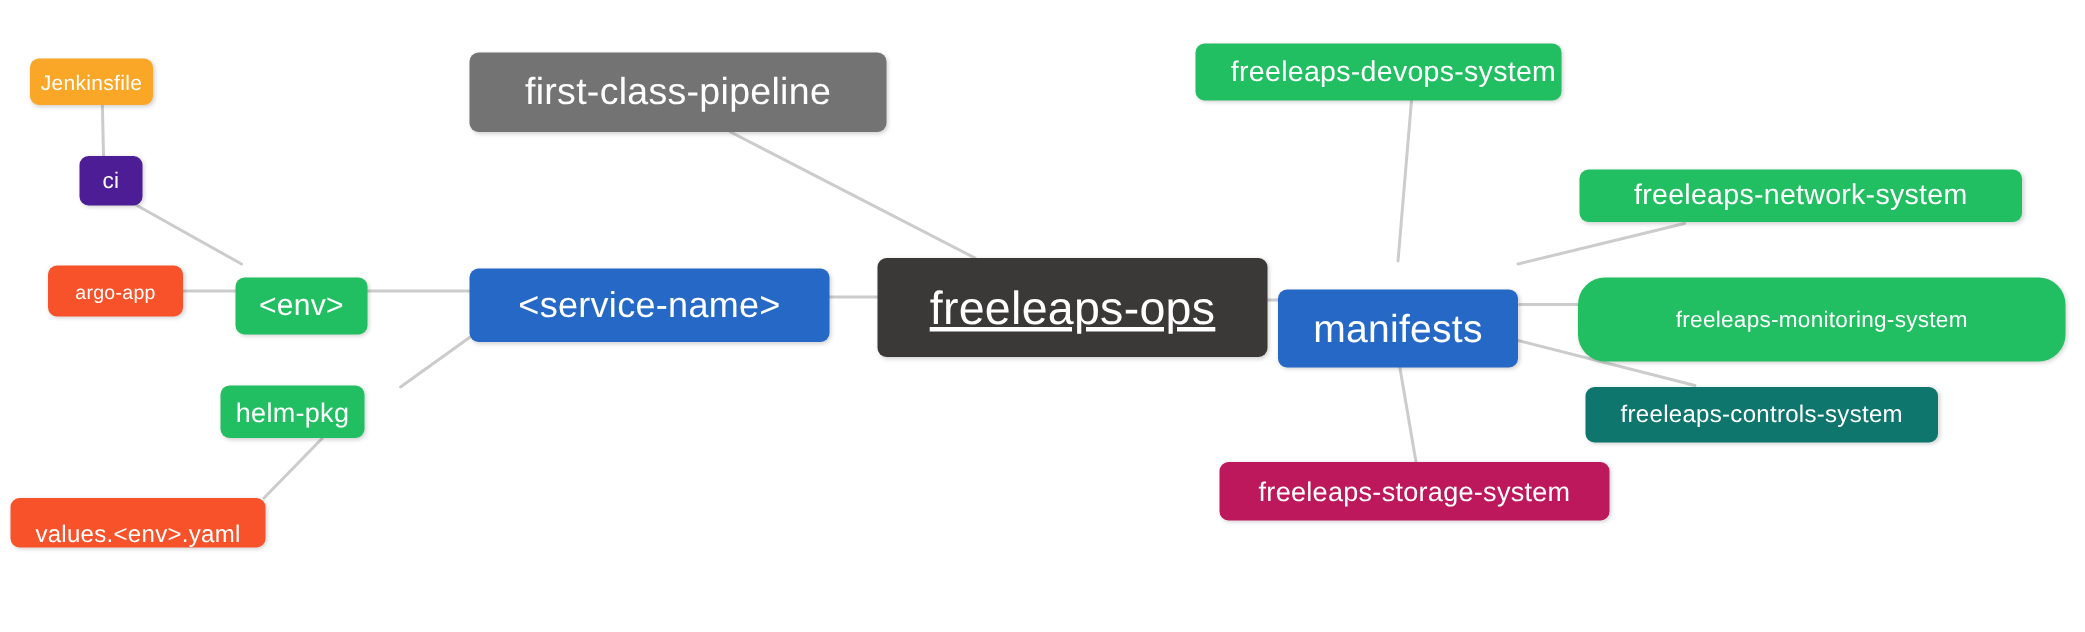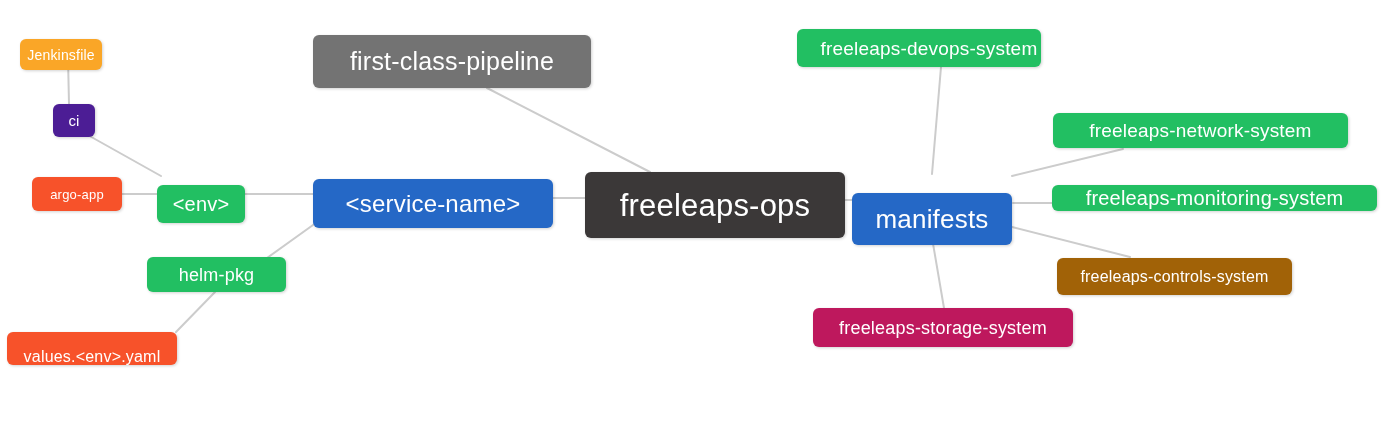--- a/index.html
+++ b/index.html
@@ -63,46 +63,46 @@
     </div>
     <div class="node" style="left: 53px; top: 104px; width: 42px; height: 33px; font-size: 15px; background: #4c1d95;">
       <span>ci</span>
     </div>
     <div class="node" style="left: 32px; top: 177px; width: 90px; height: 34px; font-size: 13px; background: rgb(247, 82, 42);">
       <span>argo-app</span>
     </div>
     <div class="node" style="left: 157px; top: 175px; width: 88px; height: 38px; font-size: 20px; background: rgb(34, 191, 98); margin-top: 10px;">
       <span>&lt;env&gt;</span>
     </div>
-    <div class="node" style="left: 147px; top: 257px; width: 139px; height: 35px; font-size: 18px; background: rgb(34, 191, 98);">
+    <div class="node" style="left: 147px; top: 257px; width: 96px; height: 35px; font-size: 18px; background: rgb(34, 191, 98);">
       <span>helm-pkg</span>
     </div>
     <div class="node" style="left: 7px; top: 332px; width: 170px; height: 33px; font-size: 16px; background: rgb(247, 82, 42); align-items: flex-end;">
       <span>values.&lt;env&gt;.yaml</span>
     </div>
     <div class="node" style="left: 313px; top: 35px; width: 278px; height: 53px; font-size: 25px; background: #737373;">
       <span>first-class-pipeline</span>
     </div>
     <div class="node" style="left: 313px; top: 179px; width: 240px; height: 49px; font-size: 24px; background: rgb(37, 104, 198);">
       <span>&lt;service-name&gt;</span>
     </div>
-    <div class="node" style="left: 585px; top: 172px; width: 260px; height: 66px; font-size: 31px; background: rgb(59, 56, 56);">
+    <div class="node" style="left: 585px; top: 172px; width: 260px; height: 66px; font-size: 31px; background: rgb(59, 56, 56); text-decoration: underline;">
       <span>freeleaps-ops</span>
     </div>
     <div class="node" style="left: 852px; top: 174px; width: 160px; height: 52px; font-size: 26px; background: rgb(37, 104, 198); margin-top: 19px;">
       <span>manifests</span>
     </div>
     <div class="node" style="left: 797px; top: 29px; width: 244px; height: 38px; font-size: 19px; background: rgb(34, 191, 98); padding-left: 20px;">
       <span>freeleaps-devops-system</span>
     </div>
     <div class="node" style="left: 1053px; top: 113px; width: 295px; height: 35px; font-size: 19px; background: rgb(34, 191, 98);">
       <span>freeleaps-network-system</span>
     </div>
-    <div class="node" style="left: 1052px; top: 185px; width: 325px; height: 26px; font-size: 20px; background: rgb(34, 191, 98);">
+    <div class="node" style="left: 1052px; top: 185px; width: 325px; height: 56px; font-size: 15px; background: rgb(34, 191, 98); border-radius: 18px;">
       <span>freeleaps-monitoring-system</span>
     </div>
-    <div class="node" style="left: 1057px; top: 258px; width: 235px; height: 37px; font-size: 16px; background: #a16207;">
+    <div class="node" style="left: 1057px; top: 258px; width: 235px; height: 37px; font-size: 16px; background: #0f766e;">
       <span>freeleaps-controls-system</span>
     </div>
     <div class="node" style="left: 813px; top: 308px; width: 260px; height: 39px; font-size: 18px; background: #be185d;">
       <span>freeleaps-storage-system</span>
     </div>
   </div>
 
 </body></html>

